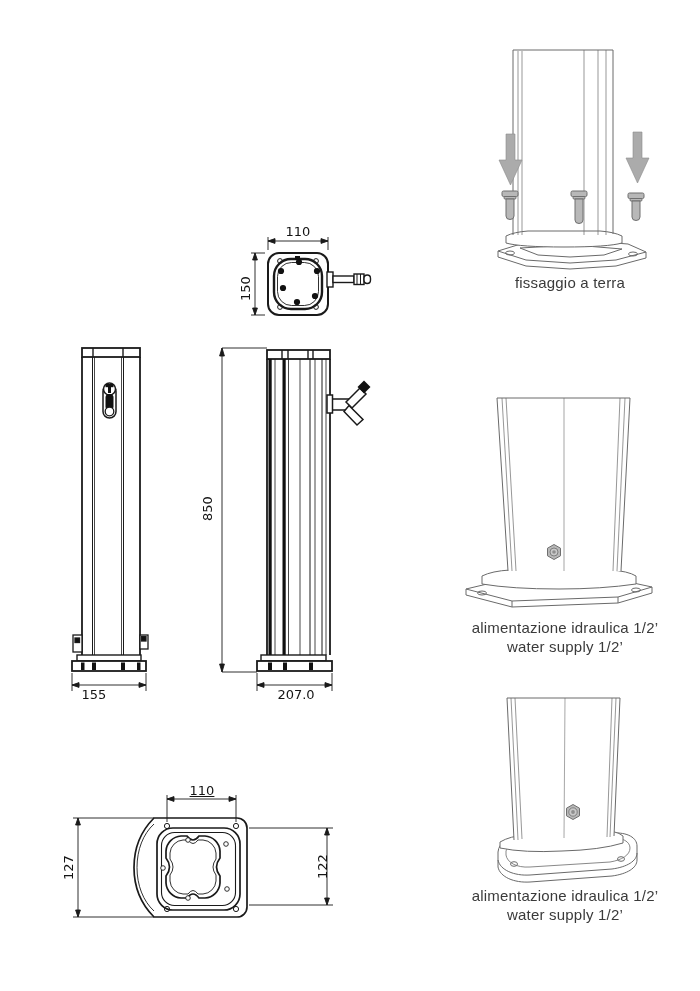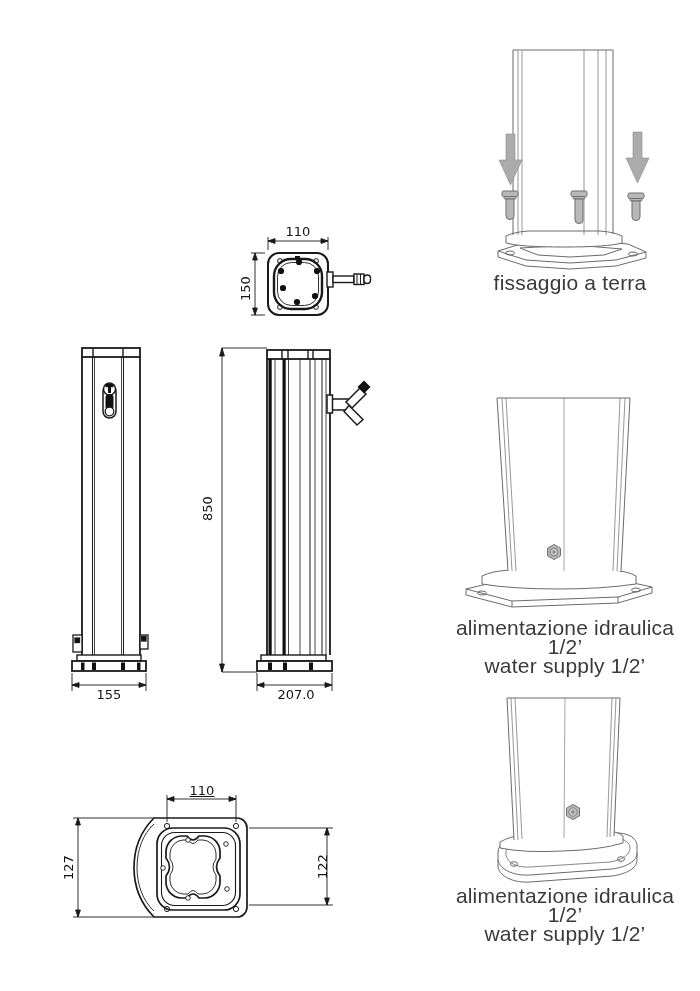--- a/index.html
+++ b/index.html
@@ -3,21 +3,21 @@
 <meta charset="utf-8">
 <style>
   html,body{margin:0;padding:0;}
   body{width:700px;height:991px;background:#ffffff;position:relative;overflow:hidden;
        font-family:"DejaVu Sans",sans-serif;}
   .view{position:absolute;}
   .dim{position:absolute;font-size:13px;color:#141414;text-align:center;width:44px;height:15px;line-height:15px;white-space:nowrap;}
   .dim.wide{width:58px;}
   .dim.rot{transform:rotate(-90deg);}
   .caption{position:absolute;text-align:center;font-family:"Liberation Sans",sans-serif;
-           font-size:21px;line-height:19px;color:#3a3a3a;letter-spacing:.2px;}
+           font-size:15px;line-height:19px;color:#3a3a3a;letter-spacing:.2px;}
 </style>
 </head>
 <body>
 
 <svg class="view" style="left:228px;top:214px;" width="150" height="112" viewBox="0 0 150 112">
   <g stroke="#1a1a1a" fill="none">
     <rect x="40" y="39" width="60" height="62" rx="11" stroke-width="2"></rect>
     <circle cx="52" cy="47" r="2.4" stroke-width="1" fill="#fff"></circle>
     <circle cx="88" cy="47" r="2.4" stroke-width="1" fill="#fff"></circle>
     <circle cx="52" cy="93" r="2.4" stroke-width="1" fill="#fff"></circle>
@@ -93,21 +93,21 @@
     <rect x="82" y="324.5" width="3.5" height="7.5" fill="#111"></rect>
   </g>
   <g stroke="#1a1a1a" stroke-width="0.9" fill="#1a1a1a">
     <line x1="17" y1="335" x2="17" y2="353"></line>
       <line x1="91" y1="335" x2="91" y2="353"></line>
     <line x1="17" y1="347" x2="91" y2="347"></line>
     <polygon points="17,347 24,344.6 24,349.4"></polygon>
       <polygon points="91,347 84,344.6 84,349.4"></polygon>
   </g>
 </svg>
-<span class="dim" style="left:87px;top:687px;">155</span>
+<span class="dim" style="left:72px;top:687px;">155</span>
 
 <svg class="view" style="left:183px;top:338px;" width="200" height="370" viewBox="0 0 200 370">
   <g stroke="#1a1a1a" stroke-width="0.9" fill="#1a1a1a">
     <line x1="39" y1="10" x2="84" y2="10"></line>
     <line x1="39" y1="334" x2="74" y2="334"></line>
     <line x1="39" y1="10" x2="39" y2="334"></line>
     <polygon points="39,10 36.6,18 41.4,18"></polygon>
       <polygon points="39,334 36.6,326 41.4,326"></polygon>
   </g>
   <g stroke="#1a1a1a" fill="none">

